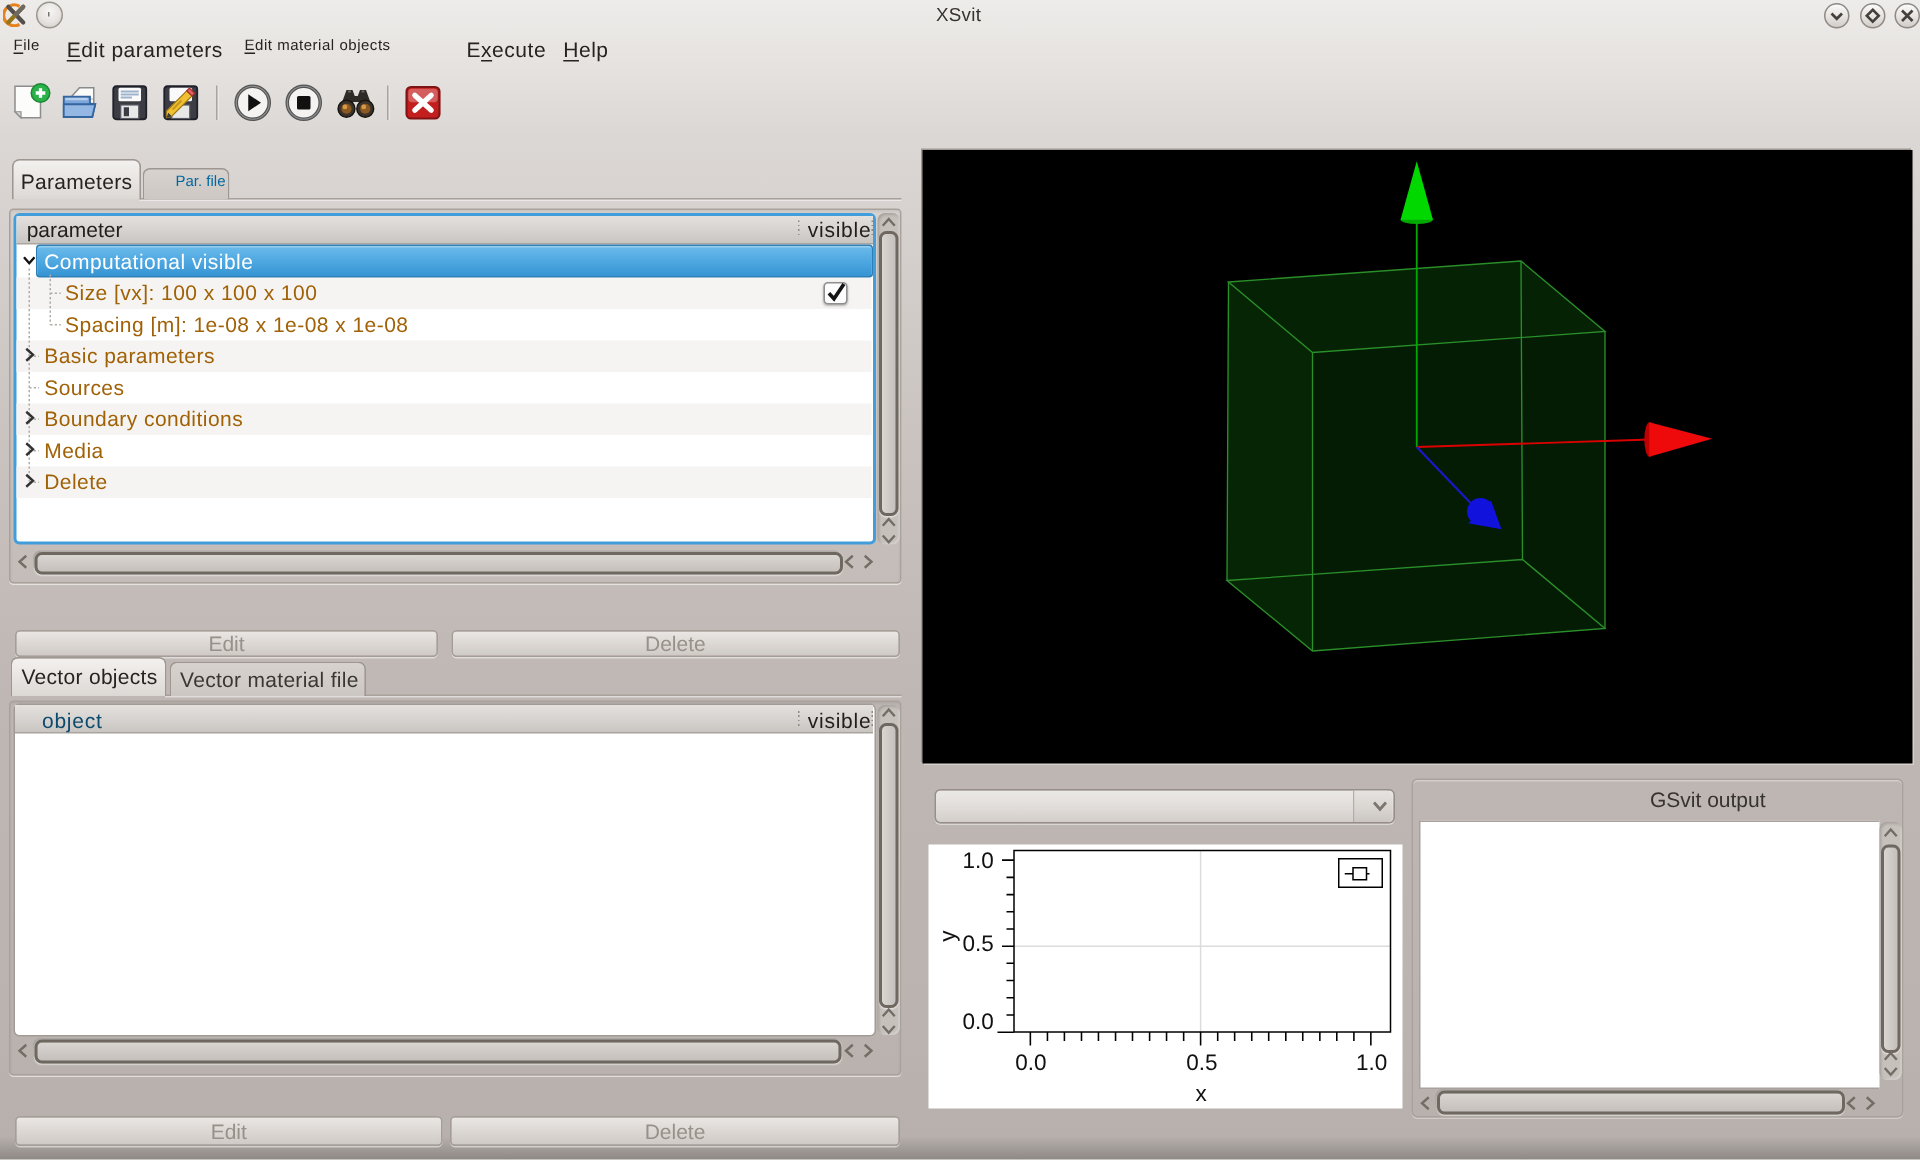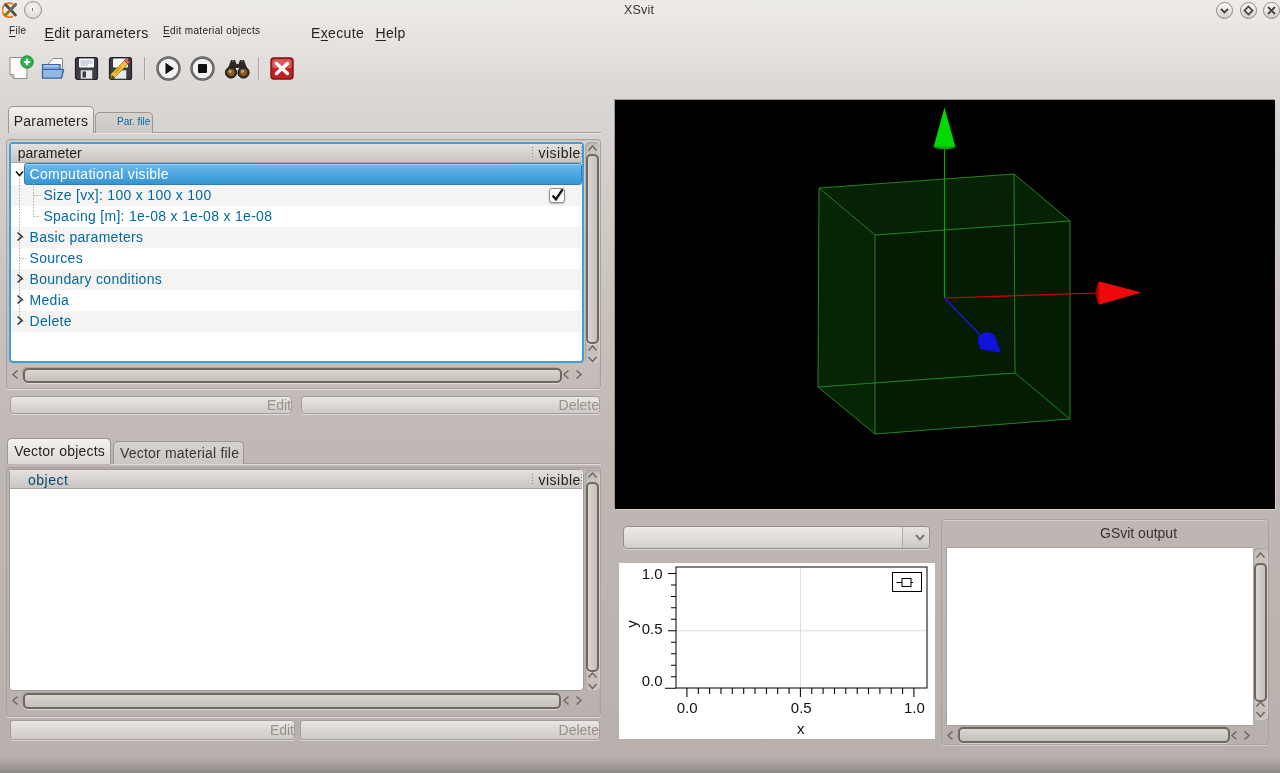--- a/index.html
+++ b/index.html
@@ -16,27 +16,27 @@
 .sframe{position:absolute;border:1px solid #a9a29c;border-radius:3px;box-shadow:inset 0 1px 2px rgba(0,0,0,0.08), 0 1px 0 rgba(255,255,255,0.55);}
 
 .list{position:absolute;background:#fff;border-radius:4px;}
 .list.focus{border:2px solid #429ddb;}
 .list.plain{border:1px solid #a29b95;}
 .lhead{position:absolute;background:linear-gradient(180deg,#e3e0dd 0%,#d6d2cf 55%,#c9c5c1 100%);border-bottom:1px solid #aaa49e;}
 .hsep{position:absolute;width:1px;background-image:repeating-linear-gradient(180deg,#8f8983 0 1px,transparent 1px 3px);}
 .row{position:absolute;left:0;right:0;height:21px;}
 .rowtint{background:#f5f4f2;}
 .seln{position:absolute;background:linear-gradient(180deg,#6cbbea 0%,#51aae2 45%,#3694d3 100%);border:1px solid #2d7fb6;border-radius:2.5px;box-shadow:inset 0 1px 0 rgba(255,255,255,0.3);}
-.ttext{position:absolute;font-size:14px;letter-spacing:0.3px;color:#0369a1;line-height:21px;}
+.ttext{position:absolute;font-size:14px;letter-spacing:0.3px;color:#a16207;line-height:21px;}
 
 .vtrough{position:absolute;background:#c7c1bc;border-radius:5px;box-shadow:inset 1px 1px 2px rgba(0,0,0,0.18),inset -1px -1px 1px rgba(255,255,255,0.25);}
 .thumb{position:absolute;background:linear-gradient(90deg,#dad6d2 0%,#cfcac6 50%,#c5c0bb 100%);border:2px solid #6f6861;border-radius:5px;box-shadow:0 1px 1px rgba(255,255,255,0.5);}
 .thumbh{background:linear-gradient(180deg,#dad6d2 0%,#cfcac6 50%,#c5c0bb 100%);}
 
-.btn{position:absolute;height:17px;background:linear-gradient(180deg,#eae7e4 0%,#ddd9d5 45%,#cfcac5 100%);border:1px solid #a59e98;border-radius:3.5px;box-shadow:0 1px 0 rgba(255,255,255,0.5);color:#97918a;font-size:14px;letter-spacing:0px;text-align:right;}
+.btn{position:absolute;height:17px;background:linear-gradient(180deg,#eae7e4 0%,#ddd9d5 45%,#cfcac5 100%);border:1px solid #a59e98;border-radius:3.5px;box-shadow:0 1px 0 rgba(255,255,255,0.5);color:#97918a;font-size:14px;letter-spacing:0px;text-align:center;margin-top:24px;}
 
 .tab{position:absolute;border:1px solid #9e9791;border-bottom:none;border-radius:5px 5px 0 0;}
 .tab.active{background:linear-gradient(180deg,#f3f1ef 0%,#e6e2df 60%,#dcd8d4 100%);}
 .tab.inactive{background:linear-gradient(180deg,#d7d2ce 0%,#ccc7c2 100%);}
 .tabline{position:absolute;height:1px;background:#a8a19b;box-shadow:0 1px 0 rgba(255,255,255,0.5);}
 </style>
 </head>
 <body>
 
 <div class="txt" style="left:624px;top:3px;font-size:12.5px;letter-spacing:0.2px;color:#37332f;">XSvit</div>

